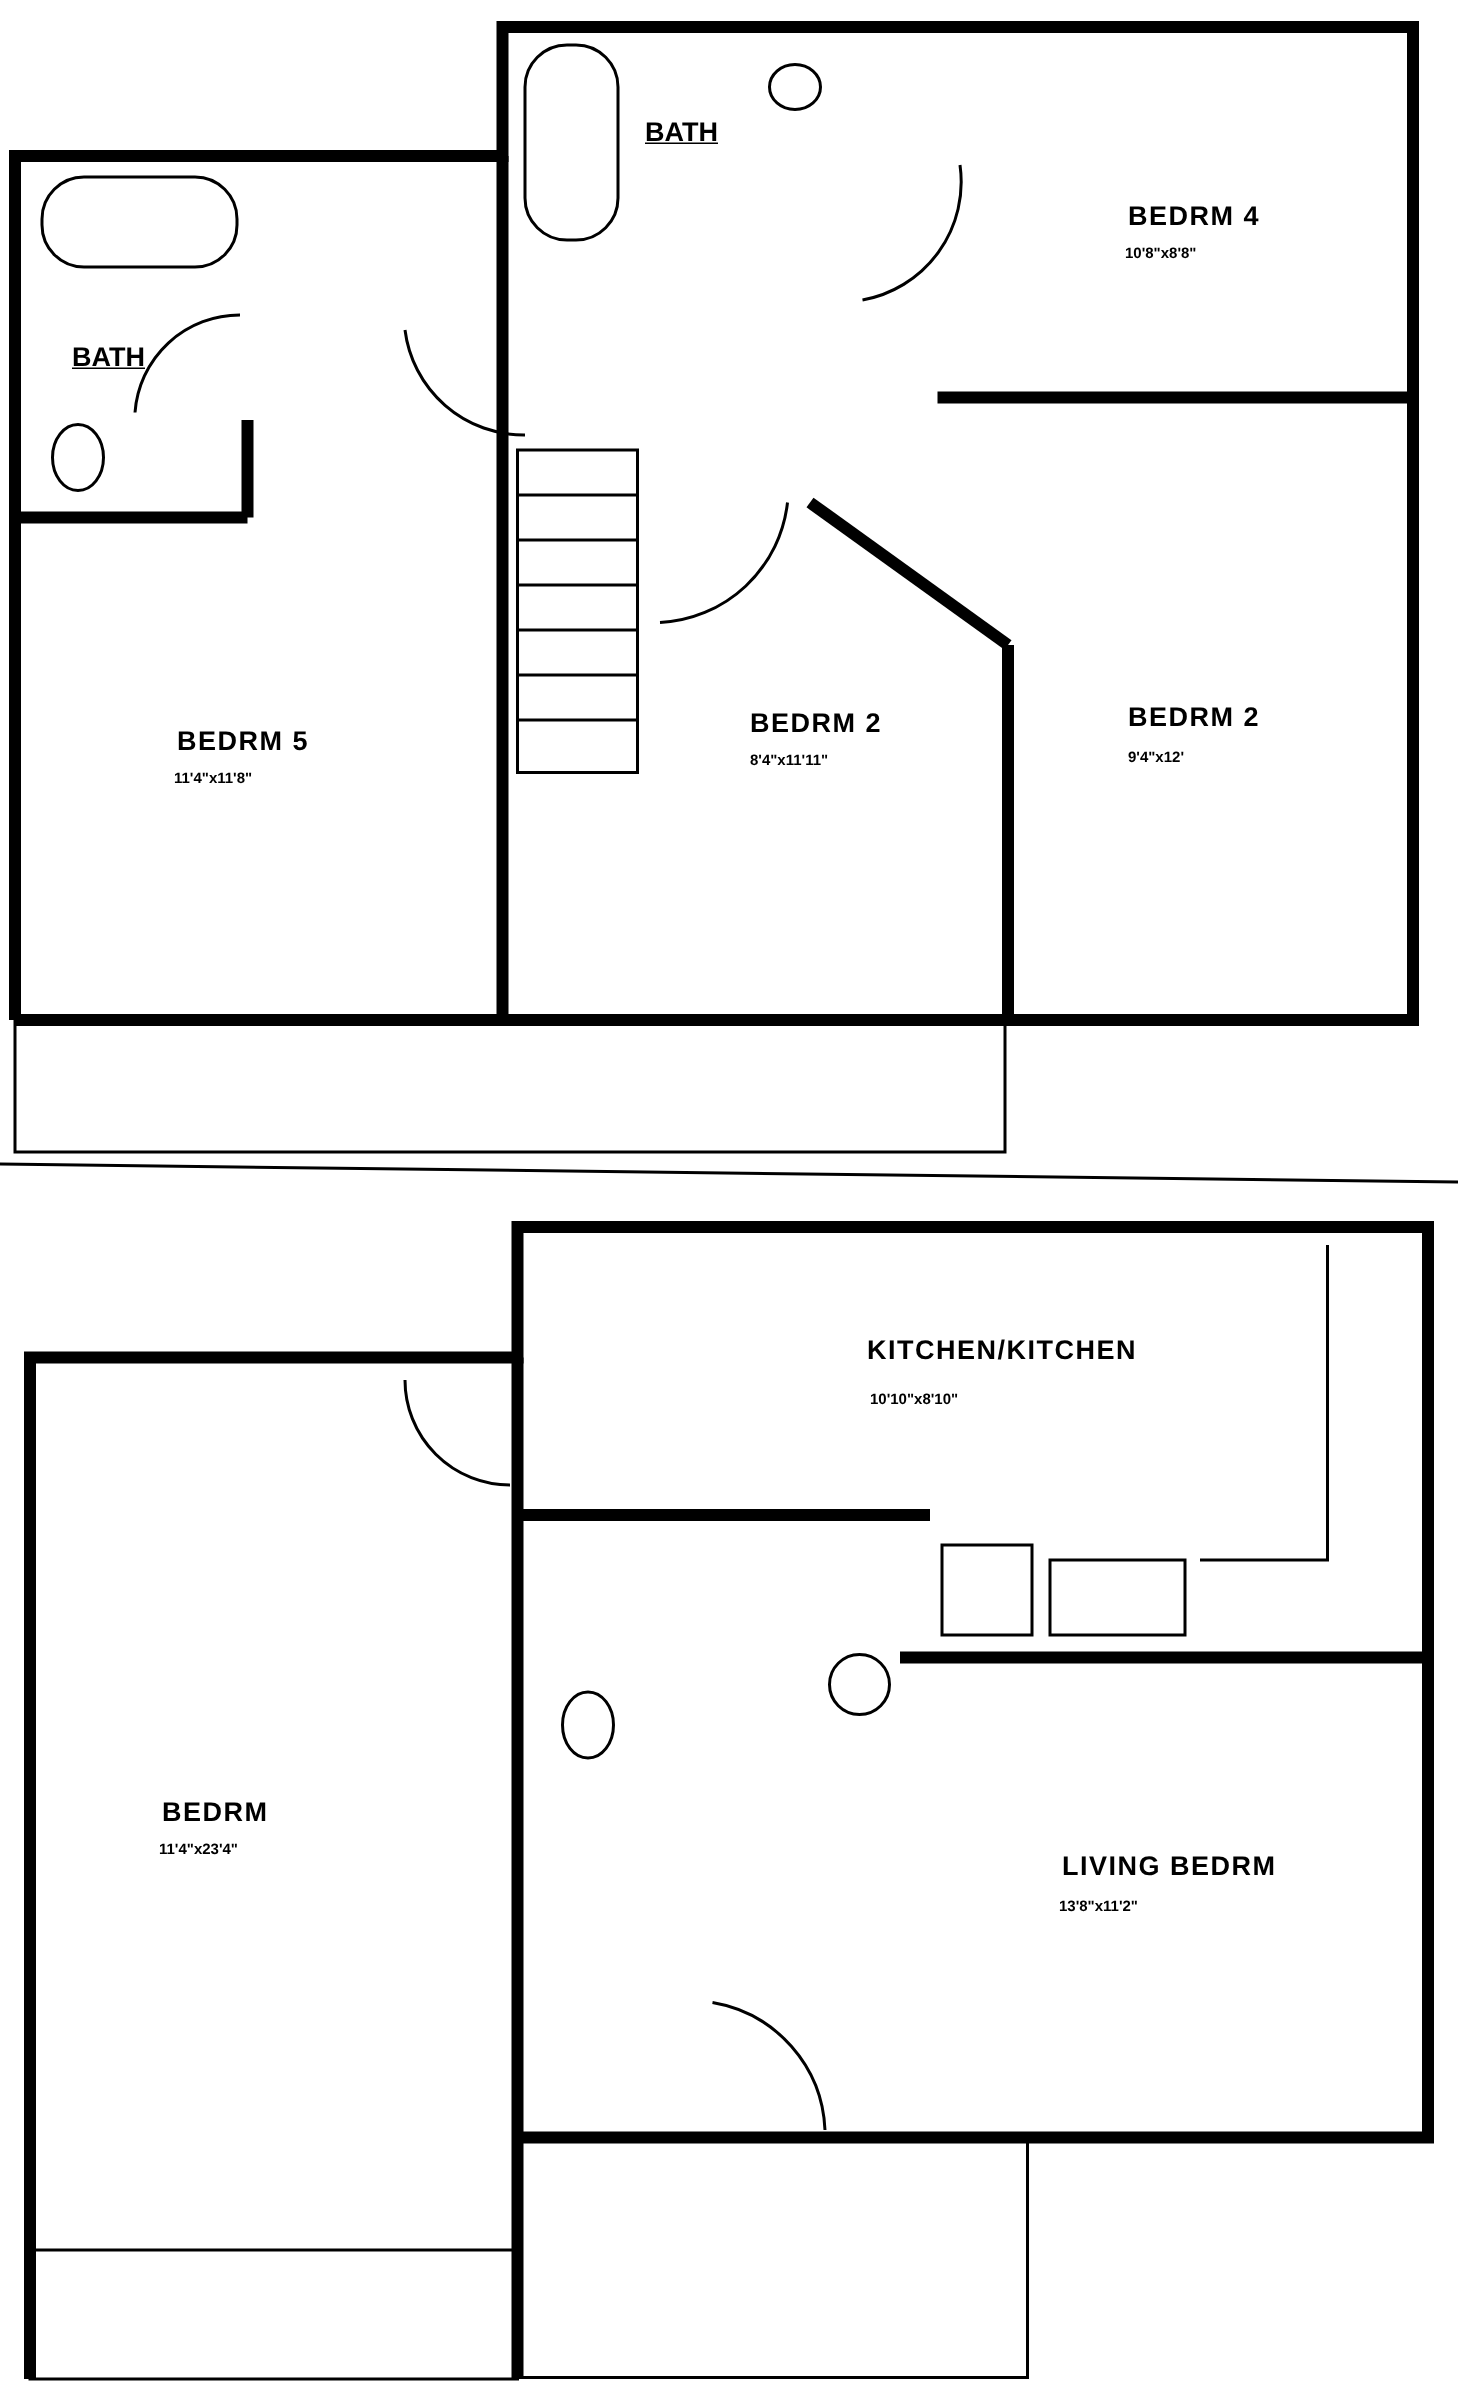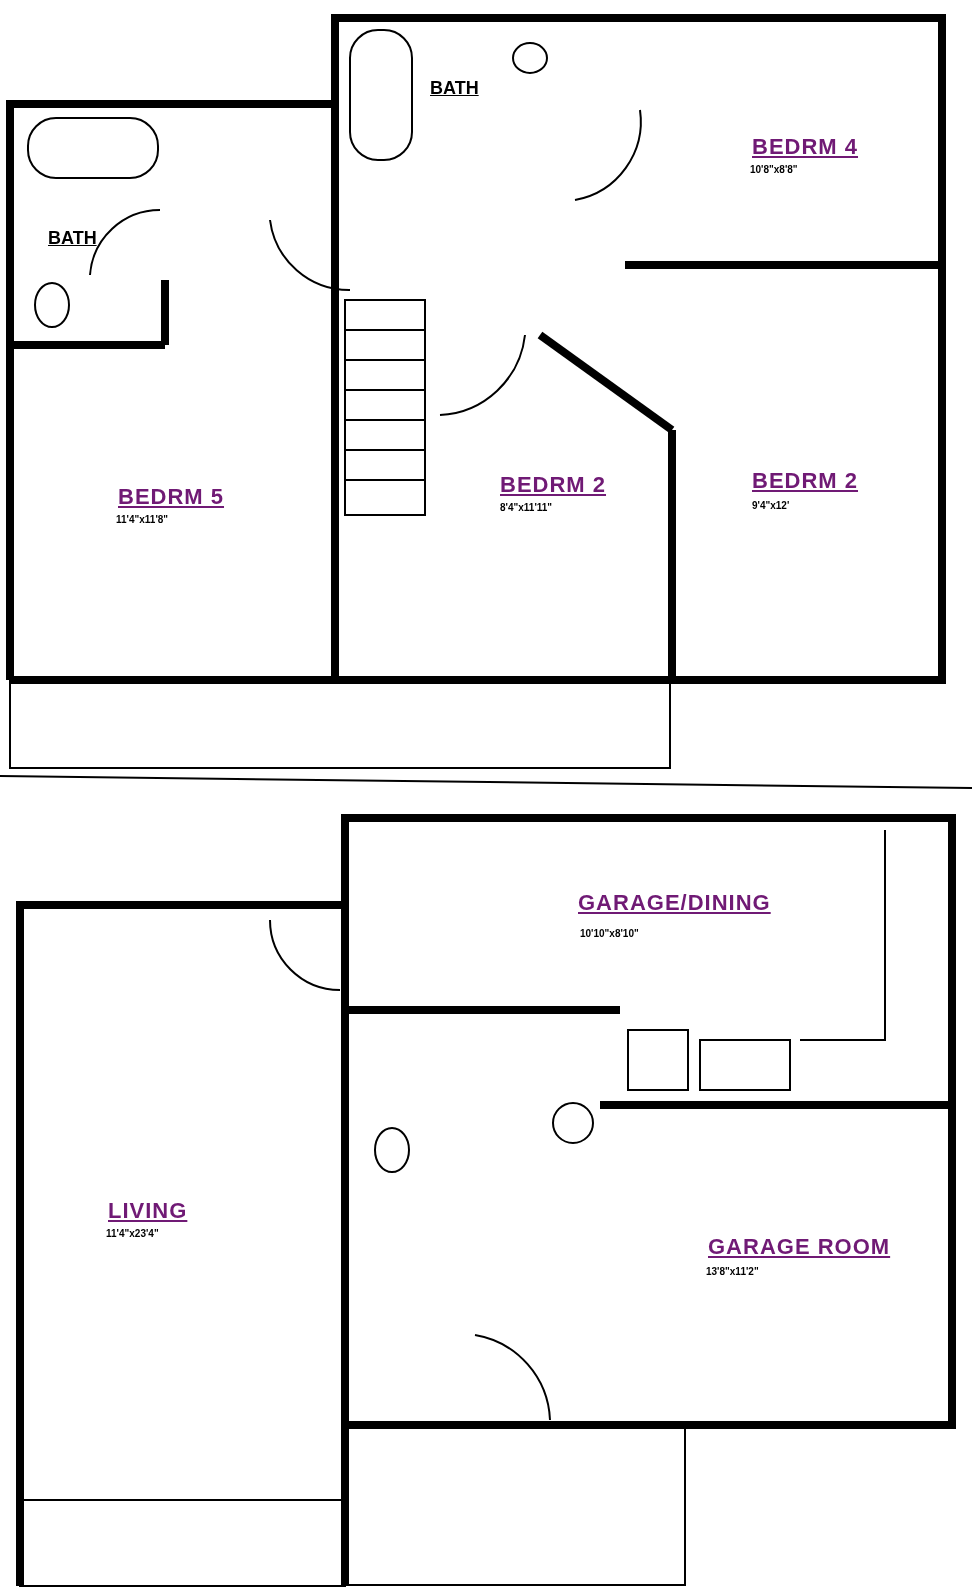--- a/index.html
+++ b/index.html
@@ -1,18 +1,18 @@
 <!DOCTYPE html>
 <html><head>
 <meta charset="utf-8">
 <style>
   html,body{margin:0;padding:0;background:#fff;}
   body{width:972px;height:1596px;position:relative;overflow:hidden;font-family:"Liberation Sans",sans-serif;}
   svg{position:absolute;left:0;top:0;}
-  .lbl{position:absolute;font-weight:bold;font-size:22px;text-decoration:underline;letter-spacing:1px;color:#701a75;white-space:nowrap;}
+  .lbl{position:absolute;font-weight:bold;font-size:18px;letter-spacing:1px;color:#000000;white-space:nowrap;}
   .dim{position:absolute;font-size:10px;font-weight:bold;color:#000;white-space:nowrap;}
   .bath{position:absolute;font-weight:bold;font-size:18px;text-decoration:underline;color:#000;}
 </style>
 </head>
 <body>
 
 <svg width="972" height="1596" viewBox="0 0 972 1596">
   <g fill="none" stroke="#000" stroke-width="8">
 
     <polyline points="10,680 10,104 335,104 335,18 942,18 942,680 10,680"></polyline>
@@ -70,20 +70,20 @@
 
 <span class="lbl" style="left:500px;top:472px;text-align:right;">BEDRM 2</span>
 <span class="dim" style="left:500px;top:502px;">8'4"x11'11"</span>
 
 <span class="lbl" style="left:752px;top:468px;">BEDRM 2</span>
 <span class="dim" style="left:752px;top:500px;">9'4"x12'</span>
 
 <span class="lbl" style="left:752px;top:134px;">BEDRM 4</span>
 <span class="dim" style="left:750px;top:164px;">10'8"x8'8"</span>
 
-<span class="lbl" style="left:578px;top:890px;">GARAGE/DINING</span>
+<span class="lbl" style="left:578px;top:890px;">KITCHEN/KITCHEN</span>
 <span class="dim" style="left:580px;top:928px;">10'10"x8'10"</span>
 
-<span class="lbl" style="left:108px;top:1198px;">LIVING</span>
+<span class="lbl" style="left:108px;top:1198px;">BEDRM</span>
 <span class="dim" style="left:106px;top:1228px;">11'4"x23'4"</span>
 
-<span class="lbl" style="left:708px;top:1234px;">GARAGE ROOM</span>
+<span class="lbl" style="left:708px;top:1234px;">LIVING BEDRM</span>
 <span class="dim" style="left:706px;top:1266px;">13'8"x11'2"</span>
 
 </body></html>

